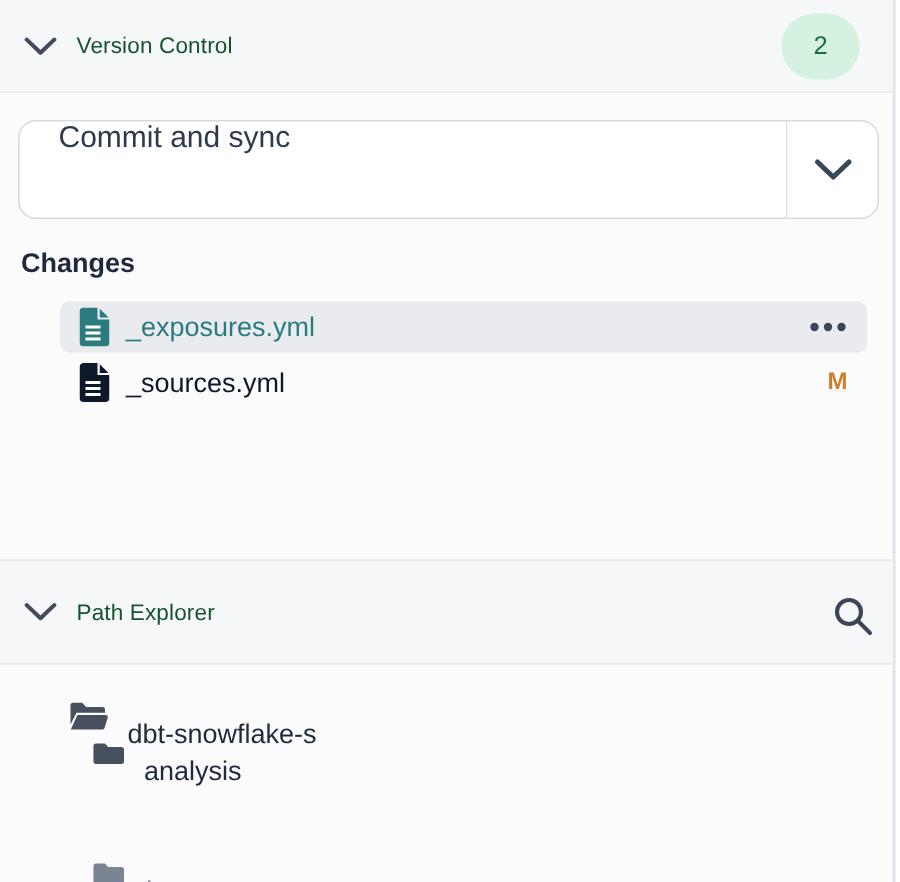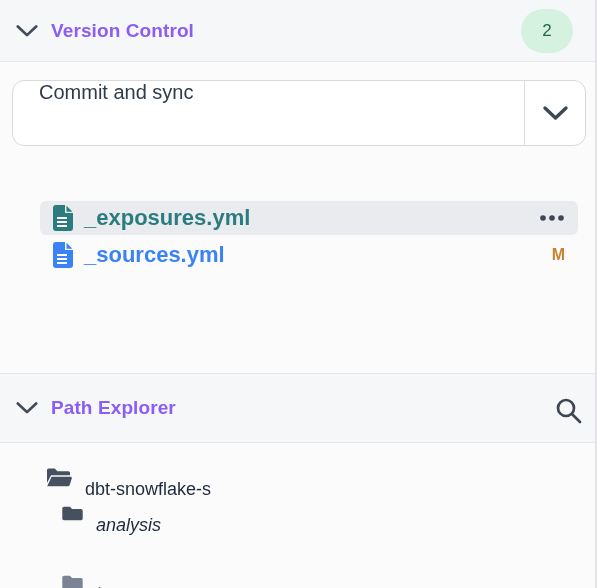--- a/index.html
+++ b/index.html
@@ -7,21 +7,21 @@
     font-family:"Liberation Sans", sans-serif; }
   .panel { position:absolute; top:0; left:0; width:597px; height:588px;
     background:#fbfbfc; border-right:2px solid #e1e4e8; }
 
   
   .sec-header { position:absolute; left:0; right:0; height:62px;
     background:#f6f7f8; display:flex; align-items:center; }
   .vc-header { top:0; border-bottom:1px solid #e5e7ea; }
   .fe-header { top:373px; height:70px; border-top:1px solid #e5e7ea; border-bottom:1px solid #e5e7ea; }
   .chev { margin-left:16px; flex:0 0 auto; display:flex; }
-  .sec-title { margin-left:13px; font-size:19px; font-weight:700; color:#8b5cf6; letter-spacing:.1px; }
+  .sec-title { margin-left:13px; font-size:15px; font-weight:400; color:#14532d; letter-spacing:.1px; }
   .badge { position:absolute; right:22px; top:9px; width:52px; height:44px;
     border-radius:22px; background:#d5f1df; color:#1b6b49; font-size:17px;
     display:flex; align-items:center; justify-content:center; }
   .search-btn { position:absolute; right:10px; top:19px; width:34px; height:34px;
     display:flex; align-items:center; justify-content:center; }
 
   
   .commit-btn { position:absolute; left:12px; top:80px; width:574px; height:66px;
     background:#ffffff; border:1px solid #d6d9dd; border-radius:12px;
     display:flex; align-items:flex-start; }
@@ -31,30 +31,30 @@
     border-radius:0 12px 12px 0; }
 
   
   .changes-label { position:absolute; left:14px; top:165px; font-size:18px;
     font-weight:700; color:#1e2a3a; }
   .file-row { position:absolute; left:40px; width:538px; height:34px;
     display:flex; align-items:center; border-radius:6px; }
   .row-exposures { top:201px; background:#e9ebee; }
   .row-sources { top:238px; }
   .file-ic { margin-left:13px; flex:0 0 auto; display:flex; }
-  .file-name { margin-left:11px; font-size:22px;font-weight:bold; }
+  .file-name { margin-left:11px; font-size:18px; }
   .teal { color:#2b7c7e; }
-  .orange { color:#3b82f6; }
+  .orange { color:#0f172a; }
   .row-right { margin-left:auto; margin-right:13px; display:flex; align-items:center; }
   .mod-badge { font-size:16px; font-weight:700; color:#c9802f; }
 
   
   .tree-row { position:absolute; height:36px; display:flex; align-items:center; }
   .tr0 { top:459px; left:46px; }
-  .tr1 { top:495px; left:62px;font-style:italic; }
+  .tr1 { top:484px; left:62px; }
   .tr2 { top:530px; left:62px; }
   .tr3 { top:564px; left:62px; }
   .tree-label { margin-left:13px; font-size:18px; color:#1f2a3a; white-space:nowrap;margin-top:24px; }
   .dim { color:#6e7887; font-style:italic; }
   .fold-dark { color:#47505f; }
   .fold-dim { color:#7b8494; }
 
   
   .ctx-menu { position:absolute; left:222px; top:238px; width:316px; height:342px;
     background:#ffffff; border-radius:12px; padding:11px 0;
@@ -79,20 +79,21 @@
 
   <div class="commit-btn">
     <span class="commit-label">Commit and sync</span>
     <span class="commit-caret">
       <svg width="27" height="16" viewBox="0 0 27 16">
           <path d="M3 3 L13.5 13 L24 3" fill="none" stroke="#3a4757" stroke-width="3.4" stroke-linecap="round" stroke-linejoin="round"></path>
         </svg>
     </span>
   </div>
 
+  <div class="changes-label">Changes</div>
 
   <div class="file-row row-exposures">
     <span class="file-ic teal">
       <svg width="20" height="26" viewBox="0 0 20 26">
         <path d="M3 0 H12 V8 H20 V23 Q20 26 17 26 H3 Q0 26 0 23 V3 Q0 0 3 0 Z" fill="currentColor"></path>
         <path d="M13.5 0.8 L19.4 6.7 L13.5 6.7 Z" fill="currentColor"></path>
         <rect x="4" y="12" width="10" height="2" fill="#ffffff"></rect>
         <rect x="4" y="16" width="10" height="2" fill="#ffffff"></rect>
         <rect x="4" y="20" width="10" height="2" fill="#ffffff"></rect>
       </svg>

